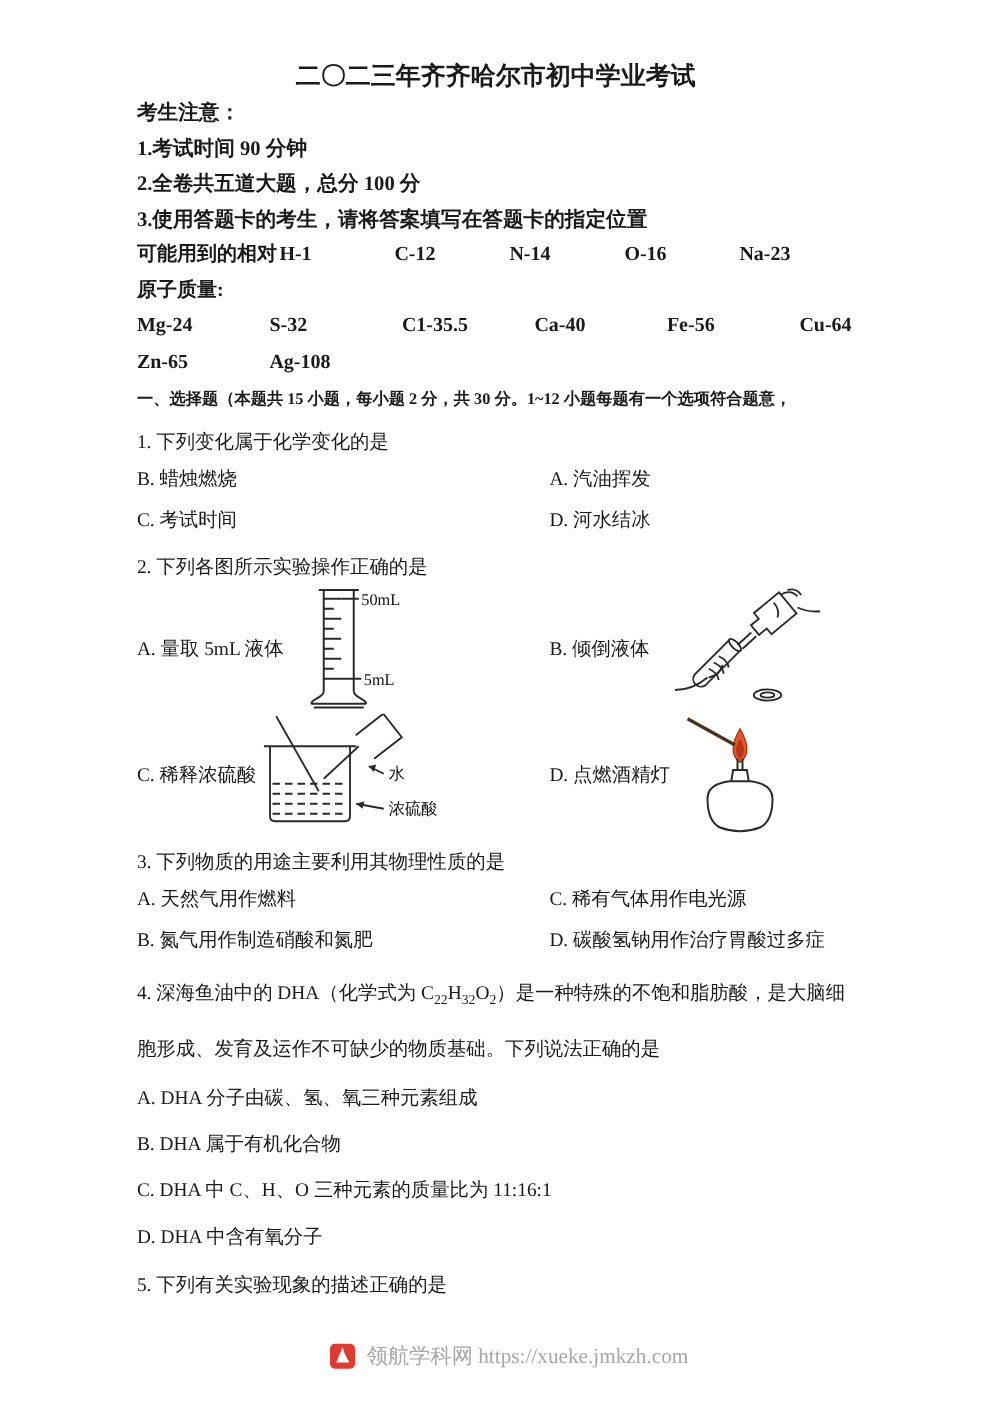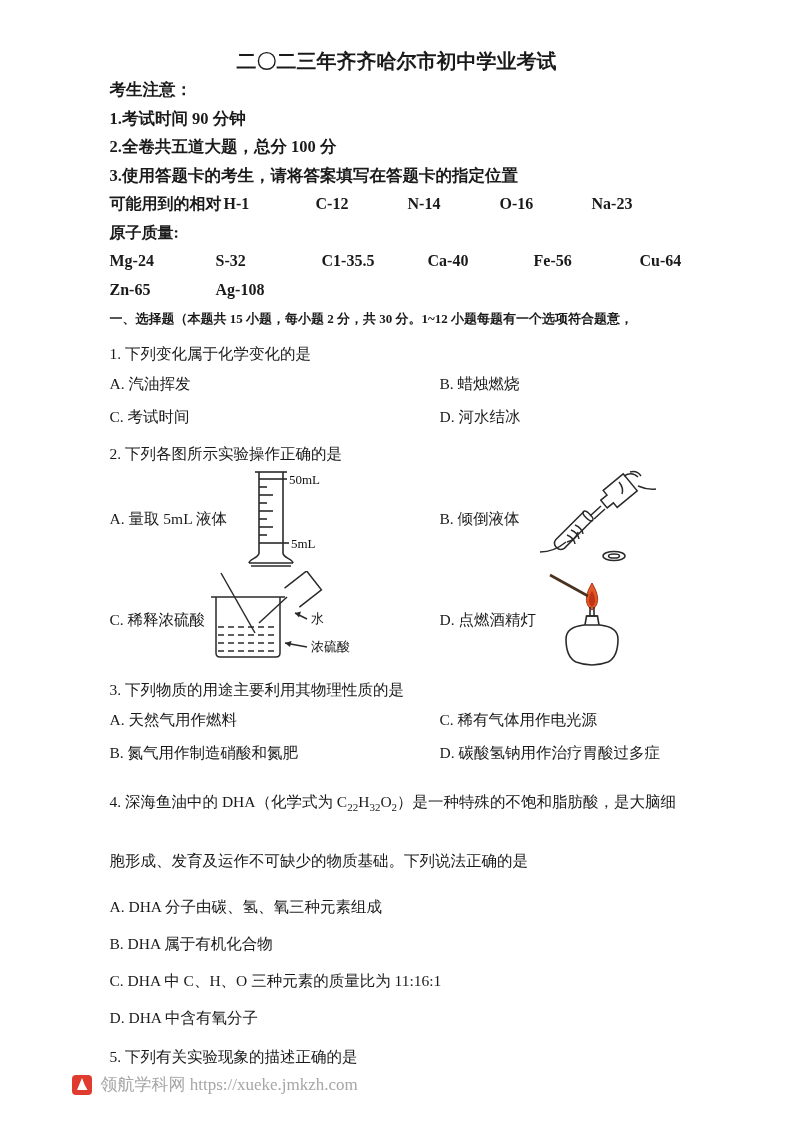--- a/index.html
+++ b/index.html
@@ -13,24 +13,24 @@
   .b{font-weight:700;font-size:16.5px;line-height:28.5px;}
   .mass-row{display:flex;font-weight:700;font-size:16px;line-height:28.5px;}
   .mass-92{width:92px;flex-shrink:0;}
   .mass-106{width:106px;flex-shrink:0;}
   .sec{font-weight:700;font-size:13px;line-height:29px;}
   .stem{font-size:15.5px;line-height:27px;margin-top:7px;}
   .opts2{display:grid;grid-template-columns:330px 1fr;font-size:15.5px;}
   .opts2 .opt{line-height:33px;}
   .figrow{display:grid;grid-template-columns:330px 1fr;align-items:center;margin:2px 0;}
   .figcell{display:flex;align-items:center;gap:6px;font-size:15.5px;}
-  .q4para{font-size:15.5px;line-height:54px;margin-top:6px;}
+  .q4para{font-size:15.5px;line-height:40px;margin-top:6px;}
   .q4opt{font-size:15.5px;line-height:37px;}
   sub{font-size:11px;}
-  .footer{position:absolute;left:0;right:12px;bottom:26px;display:flex;align-items:center;gap:8px;padding-left:33px;}
+  .footer{position:absolute;left:0;right:12px;bottom:26px;display:flex;justify-content:center;align-items:center;gap:8px;padding-left:33px;}
   .footer-text{font-size:17px;color:#a6a6a6;}
   svg{display:block;}
   svg text{font-family:"Liberation Serif","DejaVu Serif",serif;}
 </style>
 </head>
 <body>
 
 <div class="page">
 
   <div class="title">二〇二三年齐齐哈尔市初中学业考试</div>
@@ -58,22 +58,22 @@
   </div>
   <div class="mass-row">
     <span class="mass-106">Zn-65</span>
     <span class="mass-106">Ag-108</span>
   </div>
 
   <div class="sec">一、选择题（本题共 15 小题，每小题 2 分，共 30 分。1~12 小题每题有一个选项符合题意，</div>
 
   <div class="stem">1. 下列变化属于化学变化的是</div>
   <div class="opts2">
+    <div class="opt">B. 蜡烛燃烧</div>
     <div class="opt">A. 汽油挥发</div>
-    <div class="opt">B. 蜡烛燃烧</div>
     <div class="opt">C. 考试时间</div>
     <div class="opt">D. 河水结冰</div>
   </div>
 
   <div class="stem">2. 下列各图所示实验操作正确的是</div>
 
   <div class="figrow">
     <div class="figcell">
       <span>A. 量取 5mL 液体</span>
       <svg width="100" height="100" viewBox="0 0 100 100">

